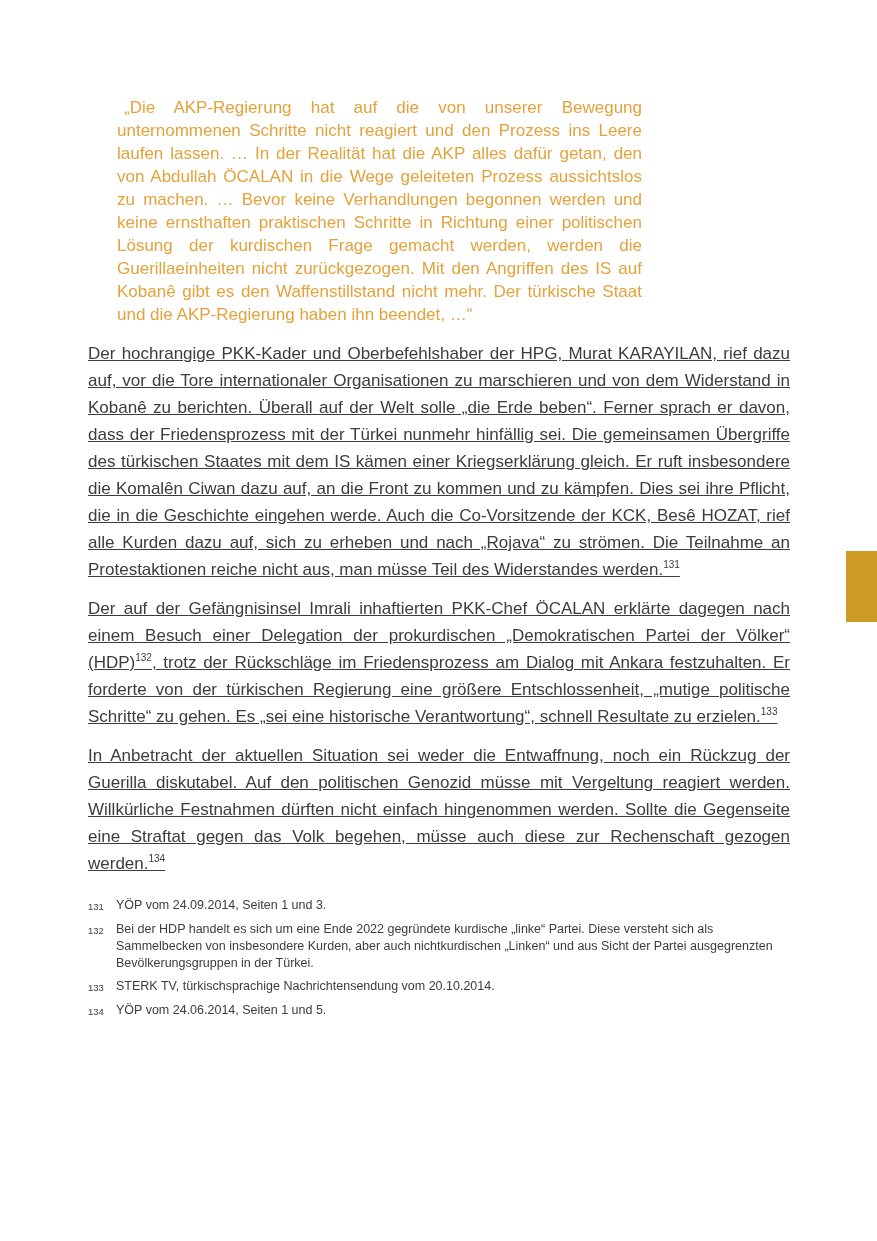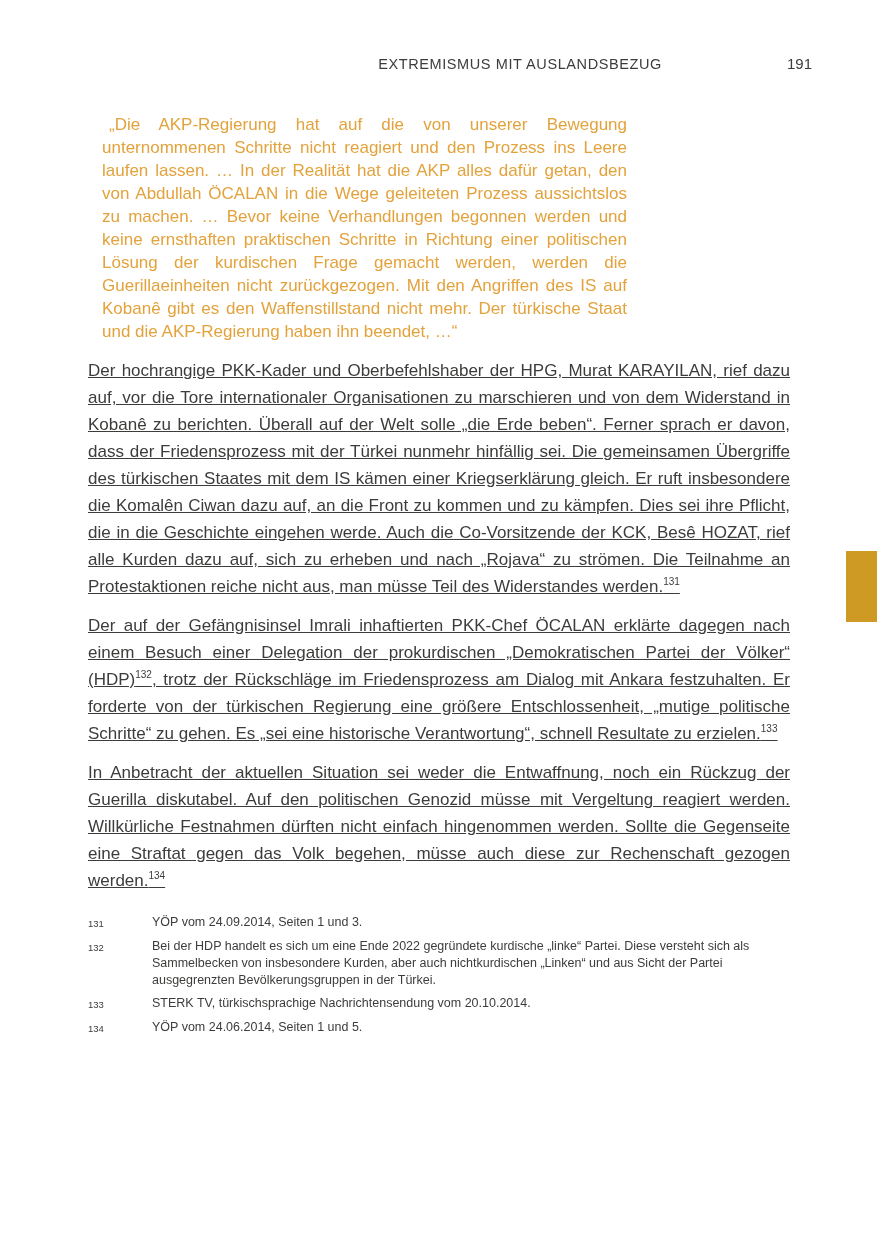--- a/index.html
+++ b/index.html
@@ -23,21 +23,21 @@
     gap: 125px;
     font-size: 14.5px;
     letter-spacing: 0.6px;
     color: var(--color-text, #3C3C3B);
   }
   .header-title { white-space: nowrap; }
   .page-number { font-size: 15px; letter-spacing: 0; }
 
   .quote {
     width: 525px;
-    margin: 41px 0 14px 14px;
+    margin: 41px 0 14px 29px;
     color: var(--color-quote, #E3A23B);
     font-size: 17px;
     line-height: 23px;
     text-align: justify;
     text-indent: 7px;
     hyphens: auto;
   }
 
   .body-para {
     width: 702px;
@@ -60,40 +60,36 @@
     width: 706px;
     font-size: 12.5px;
     line-height: 17px;
   }
   .footnote { display: flex; margin-bottom: 6px; }
   .fn-num {
     flex: 0 0 28px;
     font-size: 9.5px;
     padding-top: 1px;
   }
-  .fn-text { flex: 1; text-align: left; hyphens: auto; margin-left: 36px; }
+  .fn-text { flex: 1; text-align: left; hyphens: auto; }
 
   .edge-tab {
     position: absolute;
     right: 0;
     top: 551px;
     width: 31px;
     height: 71px;
     background: var(--color-tab, #CE9A24);
   }
 </style>
 </head>
 <body>
 
 <div class="page">
 
-  <div class="header">
-    <span class="header-title">EXTREMISMUS MIT AUSLANDSBEZUG</span>
-    <span class="page-number">191</span>
-  </div>
 
   <div class="quote">„Die AKP-Regierung hat auf die von unserer Bewegung unternommenen Schritte nicht reagiert und den Prozess ins Leere laufen lassen. … In der Realität hat die AKP alles dafür getan, den von Abdullah ÖCALAN in die Wege geleiteten Prozess aussichtslos zu machen. … Bevor keine Verhandlungen begonnen werden und keine ernsthaften praktischen Schritte in Richtung einer politischen Lösung der kurdischen Frage gemacht werden, werden die Guerillaeinheiten nicht zurückgezogen. Mit den Angriffen des IS auf Kobanê gibt es den Waffenstillstand nicht mehr. Der türkische Staat und die AKP-Regierung haben ihn beendet, …“</div>
 
   <p class="body-para"><span>Der hochrangige PKK-Kader und Oberbefehlshaber der HPG, Murat KARAYILAN, rief dazu auf, vor die Tore internationaler Organisationen zu marschieren und von dem Widerstand in Kobanê zu berichten. Überall auf der Welt solle „die Erde beben“. Ferner sprach er davon, dass der Friedensprozess mit der Türkei nunmehr hinfällig sei. Die gemeinsamen Übergriffe des türkischen Staates mit dem IS kämen einer Kriegserklärung gleich. Er ruft insbesondere die Komalên Ciwan dazu auf, an die Front zu kommen und zu kämpfen. Dies sei ihre Pflicht, die in die Geschichte eingehen werde. Auch die Co-Vorsitzende der KCK, Besê HOZAT, rief alle Kurden dazu auf, sich zu erheben und nach „Rojava“ zu strömen. Die Teilnahme an Protestaktionen reiche nicht aus, man müsse Teil des Widerstandes werden.</span><sup class="fn-ref">131</sup></p>
 
   <p class="body-para"><span>Der auf der Gefängnisinsel Imrali inhaftierten PKK-Chef ÖCALAN erklärte dagegen nach einem Besuch einer Delegation der prokurdischen „Demokratischen Partei der Völker“ (HDP)</span><sup class="fn-ref">132</sup><span>, trotz der Rückschläge im Friedensprozess am Dialog mit Ankara festzuhalten. Er forderte von der türkischen Regierung eine größere Entschlossenheit, „mutige politische Schritte“ zu gehen. Es „sei eine historische Verantwortung“, schnell Resultate zu erzielen.</span><sup class="fn-ref">133</sup></p>
 
 
   <p class="body-para"><span>In Anbetracht der aktuellen Situation sei weder die Entwaffnung, noch ein Rückzug der Guerilla diskutabel. Auf den politischen Genozid müsse mit Vergeltung reagiert werden. Willkürliche Festnahmen dürften nicht einfach hingenommen werden. Sollte die Gegenseite eine Straftat gegen das Volk begehen, müsse auch diese zur Rechenschaft gezogen werden.</span><sup class="fn-ref">134</sup></p>
 

